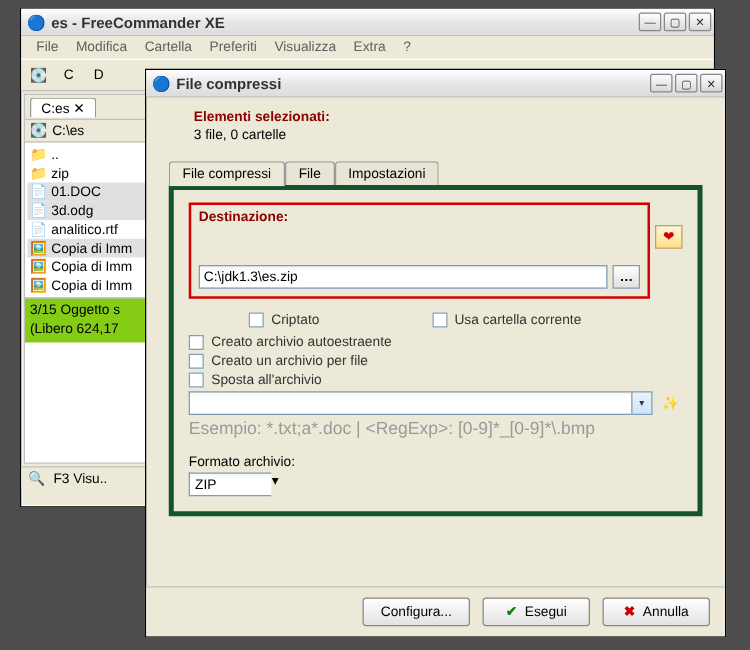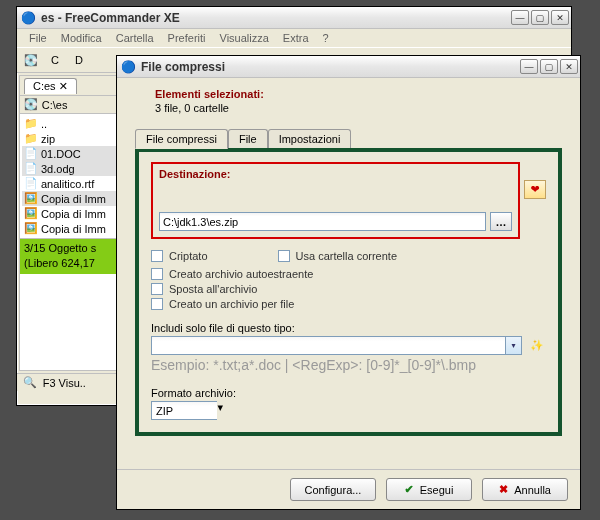--- a/index.html
+++ b/index.html
@@ -170,21 +170,21 @@
     min-width:86px;height:23px;border:1px solid #888;border-radius:3px;
     background:linear-gradient(#fefefe,#e2e2e2);
     display:flex;align-items:center;justify-content:center;gap:6px;
     padding:0 10px;
   }
   .btn .bi { font-weight:bold; }
   .ok .bi { color:#1a7f1a; }
   .cancel .bi { color:#c00; }
   .dest-outer { display:flex; align-items:flex-start; }
   .dest-outer .dest-box { flex:1; }
-  .col-group { display:flex; gap:70px; }
+  .col-group { display:flex; gap:90px;margin-left:48px; }
 </style>
 </head>
 <body>
 
 <div class="window" style="left:16px;top:6px;width:556px;height:400px;">
   <div class="titlebar">
     <span class="title-icon">🔵</span>
     <span class="title-text">es - FreeCommander XE</span>
     <div class="title-btns">
       <div class="title-btn">—</div>
@@ -304,28 +304,27 @@
           <div class="chk"></div>
           <span class="lbl">Usa cartella corrente</span>
         </div>
       </div>
       <div class="chk-row">
         <div class="chk"></div>
         <span class="lbl">Creato archivio autoestraente</span>
       </div>
       <div class="chk-row">
         <div class="chk"></div>
-        <span class="lbl">Sposta all'archivio</span>
+        <span class="lbl">Creato un archivio per file</span>
       </div>
       <div class="chk-row">
         <div class="chk"></div>
-        <span class="lbl">Creato un archivio per file</span>
-      </div>
-
-      <div class="sect-lbl">Includi solo file di questo tipo:</div>
+        <span class="lbl">Sposta all'archivio</span>
+      </div>
+
       <div style="display:flex;align-items:center;gap:6px;margin-top:2px;">
         <div class="combo" style="flex:1;">
           <div class="sel-input"></div>
           <div class="dd">▾</div>
         </div>
         <div style="width:18px;text-align:center;">✨</div>
       </div>
       <div class="hint">Esempio: *.txt;a*.doc | &lt;RegExp&gt;: [0-9]*_[0-9]*\.bmp</div>
 
       <div class="format-row">

